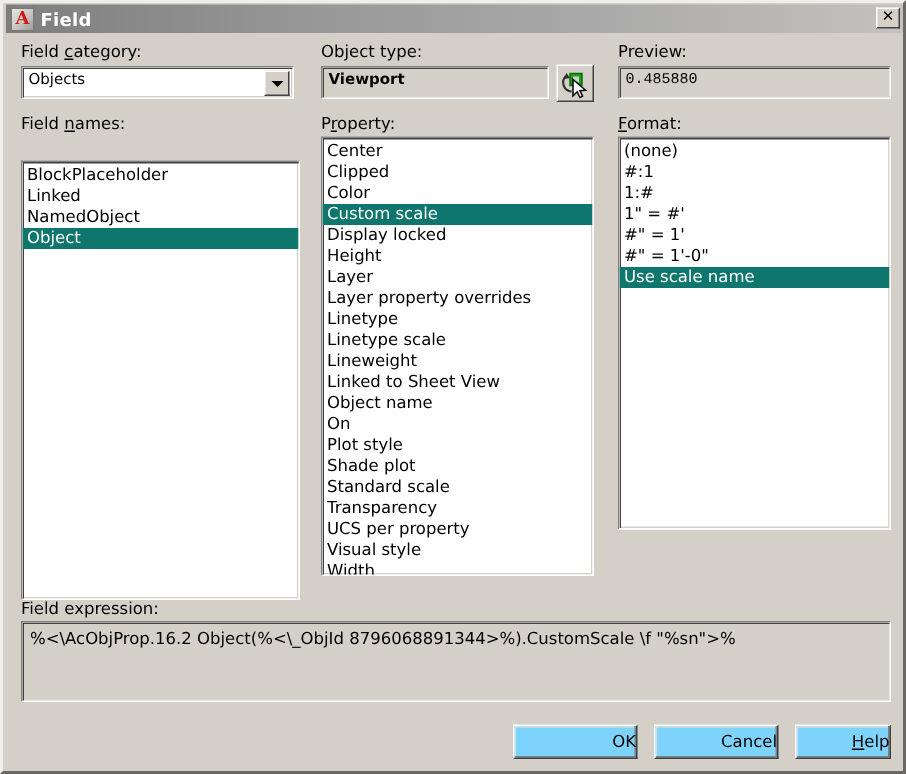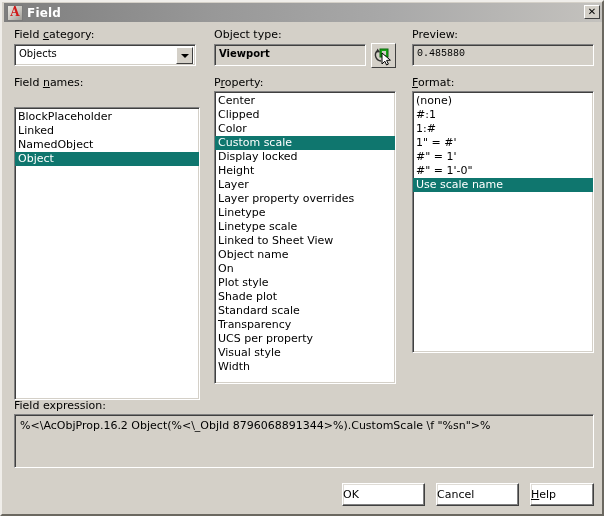--- a/index.html
+++ b/index.html
@@ -173,32 +173,32 @@
     border-right: 1px solid #404040;
     border-bottom: 1px solid #404040;
     box-sizing: border-box;
     cursor: default;
   }
 
   
   .btn {
     position: absolute;
     height: 23px;
-    background: #ffffff;
+    background: #7dd3fc;
     box-sizing: border-box;
     border-left: 1px solid #ffffff;
     border-top: 1px solid #ffffff;
     border-right: 1px solid #404040;
     border-bottom: 1px solid #404040;
     box-shadow: inset -1px -1px 0 #808080, inset 1px 1px 0 #dfdcd6;
     font-family: "DejaVu Sans", "Liberation Sans", sans-serif;
     font-size: 11px;
     color: #000;
     line-height: 21px;
-    text-align: left;
+    text-align: right;
     cursor: default;
   }
   .btn u { text-decoration: underline; }
 
   
   .expr-text {
     position: absolute;
     left: 5px;
     top: 4px;
     right: 4px;
@@ -259,20 +259,21 @@
         <div class="li">Center</div>
         <div class="li">Clipped</div>
         <div class="li">Color</div>
         <div class="li sel">Custom scale</div>
         <div class="li">Display locked</div>
         <div class="li">Height</div>
         <div class="li">Layer</div>
         <div class="li">Layer property overrides</div>
         <div class="li">Linetype</div>
         <div class="li">Linetype scale</div>
+        <div class="li">Lineweight</div>
         <div class="li">Linked to Sheet View</div>
         <div class="li">Object name</div>
         <div class="li">On</div>
         <div class="li">Plot style</div>
         <div class="li">Shade plot</div>
         <div class="li">Standard scale</div>
         <div class="li">Transparency</div>
         <div class="li">UCS per property</div>
         <div class="li">Visual style</div>
         <div class="li">Width</div>

